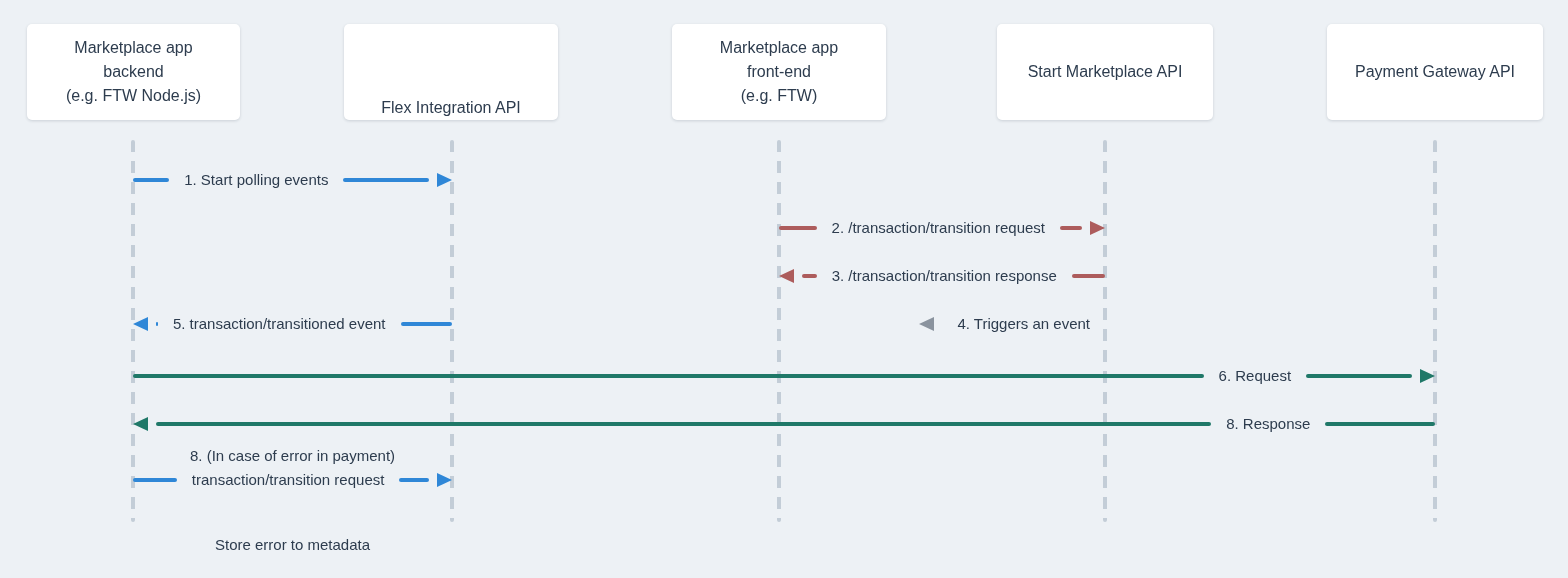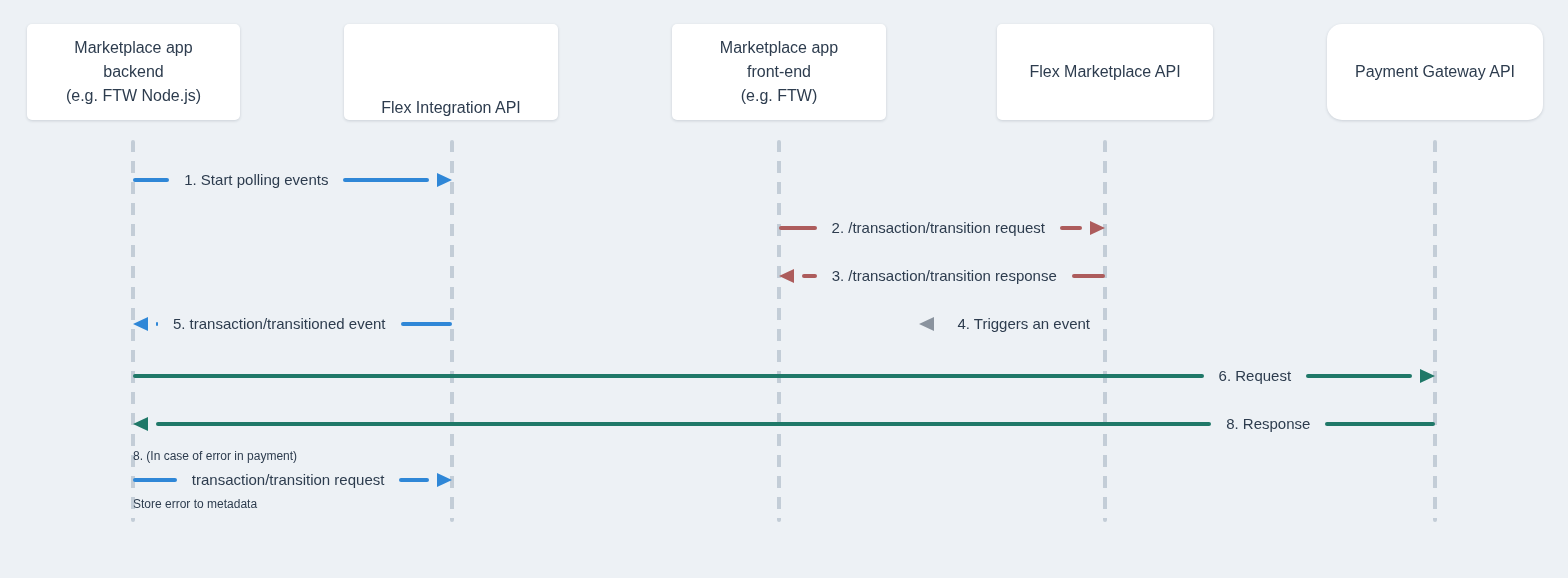--- a/index.html
+++ b/index.html
@@ -71,26 +71,27 @@
   }
   .label{
     padding:0 7px;
     font-size:15px;
     font-weight:500;
     line-height:24px;
     white-space:nowrap;
     color:var(--text,#2d3c4e);
   }
   .note-line{
-    text-align:left;
-    font-size:12px;
+    text-align:center;
+    font-size:15px;
     font-weight:500;
     line-height:24px;
     white-space:nowrap;
     color:var(--text,#2d3c4e);
+    margin-top:41px;
   }
   .arrow-head-right{
     width:0;height:0;
     border-top:7px solid transparent;
     border-bottom:7px solid transparent;
     border-left:15px solid currentColor;
   }
   .arrow-head-left{
     width:0;height:0;
     border-top:7px solid transparent;
@@ -127,24 +128,24 @@
   </div>
   <div class="actor" style="left:672px;width:214px;">
     <div class="actor-label">
       <div>Marketplace app</div>
       <div>front-end</div>
       <div>(e.g. FTW)</div>
     </div>
   </div>
   <div class="actor" style="left:997px;width:216px;">
     <div class="actor-label">
-      <div>Flex Marketplace API</div>
-    </div>
-  </div>
-  <div class="actor" style="left:1327px;width:216px;border-radius:15px;">
+      <div>Start Marketplace API</div>
+    </div>
+  </div>
+  <div class="actor" style="left:1327px;width:216px;">
     <div class="actor-label">
       <div>Payment Gateway API</div>
     </div>
   </div>
 
   <div class="msg c-blue" style="left:133px;top:180px;width:319px;">
     <div class="arrow-row">
       <div class="line" style="flex-grow:44;"></div>
       <div class="label">1. Start polling events</div>
       <div class="line" style="flex-grow:104;"></div>

